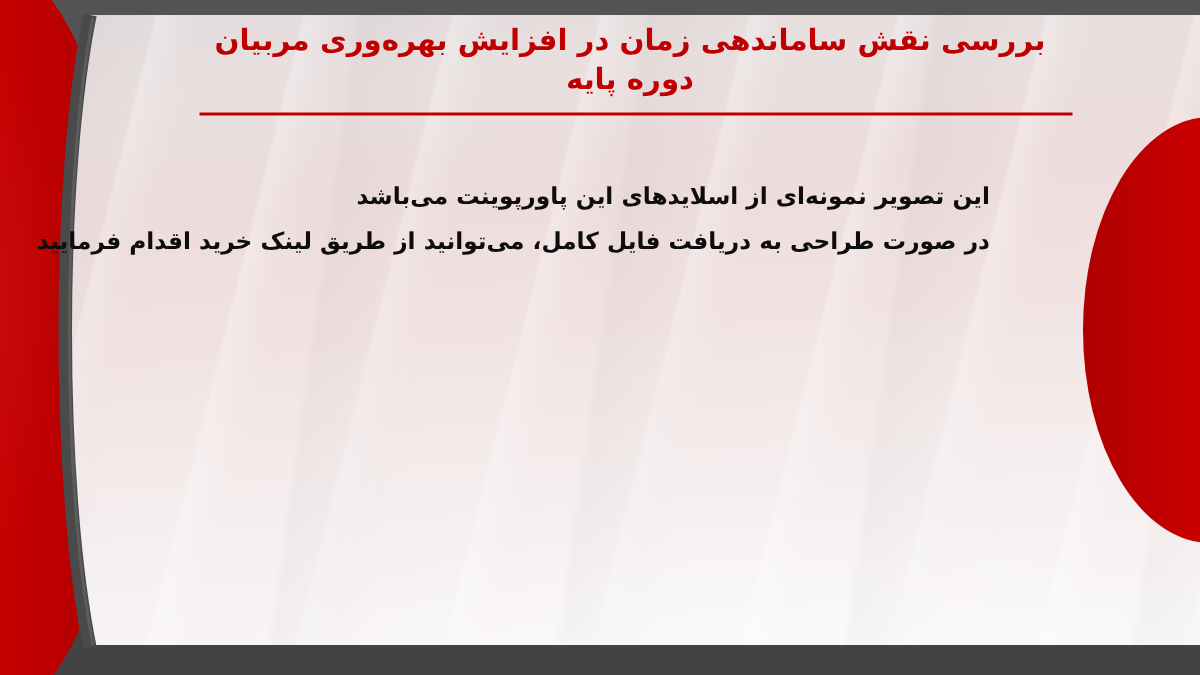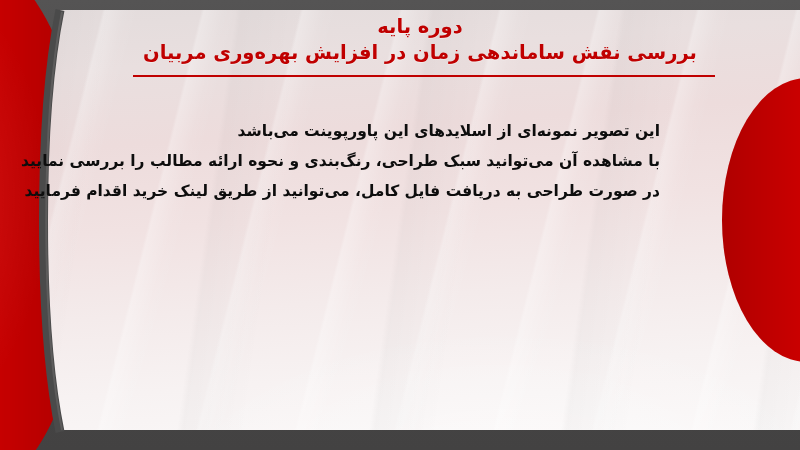--- a/index.html
+++ b/index.html
@@ -217,26 +217,25 @@
   <div class="red-blob-right-shade"></div>
 
   <svg class="arc-stroke" viewBox="0 0 800 450">
     <path d="M 60 10 C 38 118, 38 324, 60 432" fill="none" stroke="#4a4a4a" stroke-width="9" stroke-linecap="butt"></path>
     <path d="M 62 12 C 41 119, 41 323, 62 430" fill="none" stroke="#5d5c5c" stroke-width="2"></path>
   </svg>
 
   <div class="content">
 
     <div class="title">
+      <div>بررسی نقش ساماندهی زمان در افزایش بهره‌وری مربیان</div>
       <div>دوره پایه</div>
-      <div>بررسی نقش ساماندهی زمان در افزایش بهره‌وری مربیان</div>
     </div>
 
     <div class="title-rule"></div>
 
     <div class="body">
       <div class="body-line">این تصویر نمونه‌ای از اسلایدهای این پاورپوینت می‌باشد</div>
-      <div class="body-line">با مشاهده آن می‌توانید سبک طراحی، رنگ‌بندی و نحوه ارائه مطالب را بررسی نمایید</div>
       <div class="body-line">در صورت طراحی به دریافت فایل کامل، می‌توانید از طریق لینک خرید اقدام فرمایید</div>
     </div>
 
   </div>
 </div>
 
 </body></html>

